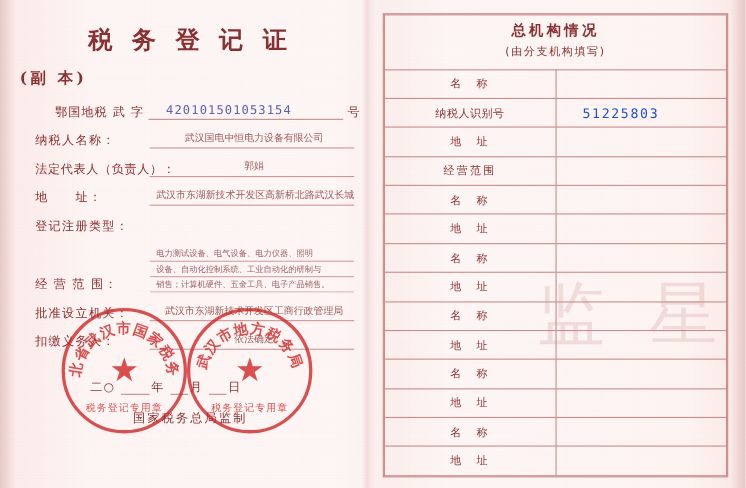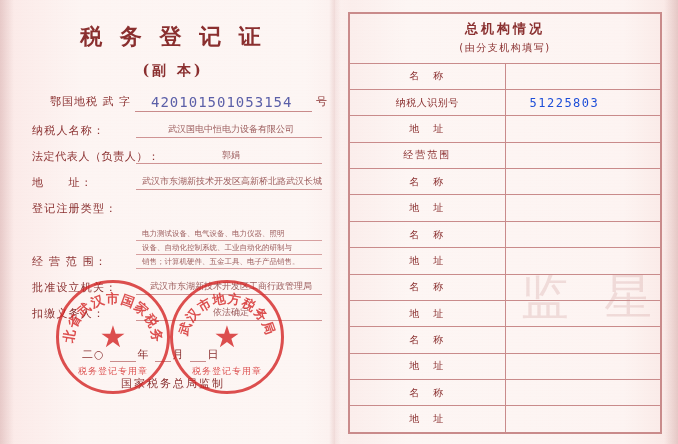--- a/index.html
+++ b/index.html
@@ -58,21 +58,20 @@
   .doc-title {
     text-align: center;
     font-family: "DejaVu Serif", serif;
     font-size: 22px;
     font-weight: bold;
     letter-spacing: 5px;
     color: #8a2f2f;
     margin-top: 14px;
   }
   .doc-subtitle {
-    text-align: center;
     font-family: "DejaVu Serif", serif;
     font-size: 14px;
     font-weight: bold;
     letter-spacing: 3px;
     color: #8a2f2f;
     margin-top: 10px;
   }
   .serial-row {
     display: flex;
     align-items: flex-start;
@@ -81,21 +80,21 @@
     font-size: 11px;
     color: #8a3030;
     letter-spacing: 1px;
   }
   .serial-prefix { white-space: nowrap; }
   .serial-number {
     flex: 1;
     border-bottom: 1px solid #c98b8b;
     margin: 0 4px;
     font-family: "DejaVu Sans Mono", monospace;
-    font-size: 14px;
+    font-size: 11px;
     color: #5b5fa8;
     text-align: left;
     padding-left: 16px;
     padding-bottom: 1px;
   }
   .serial-suffix { white-space: nowrap; }
 
   .field-row {
     display: flex;
     align-items: flex-end;
@@ -205,22 +204,22 @@
     right: 0;
     bottom: 13px;
     text-align: center;
     font-size: 9px;
     color: #d32020;
     letter-spacing: 1px;
   }
   .watermark {
     position: absolute;
     right: 16px;
-    top: 265px;
-    font-size: 48px;
+    top: 243px;
+    font-size: 62px;
     color: rgba(190,120,120,.20);
     font-family: "DejaVu Serif", serif;
     letter-spacing: 10px;
     pointer-events: none;
   }
 
   
   .right-panel {
     position: absolute;
     left: 348px;

